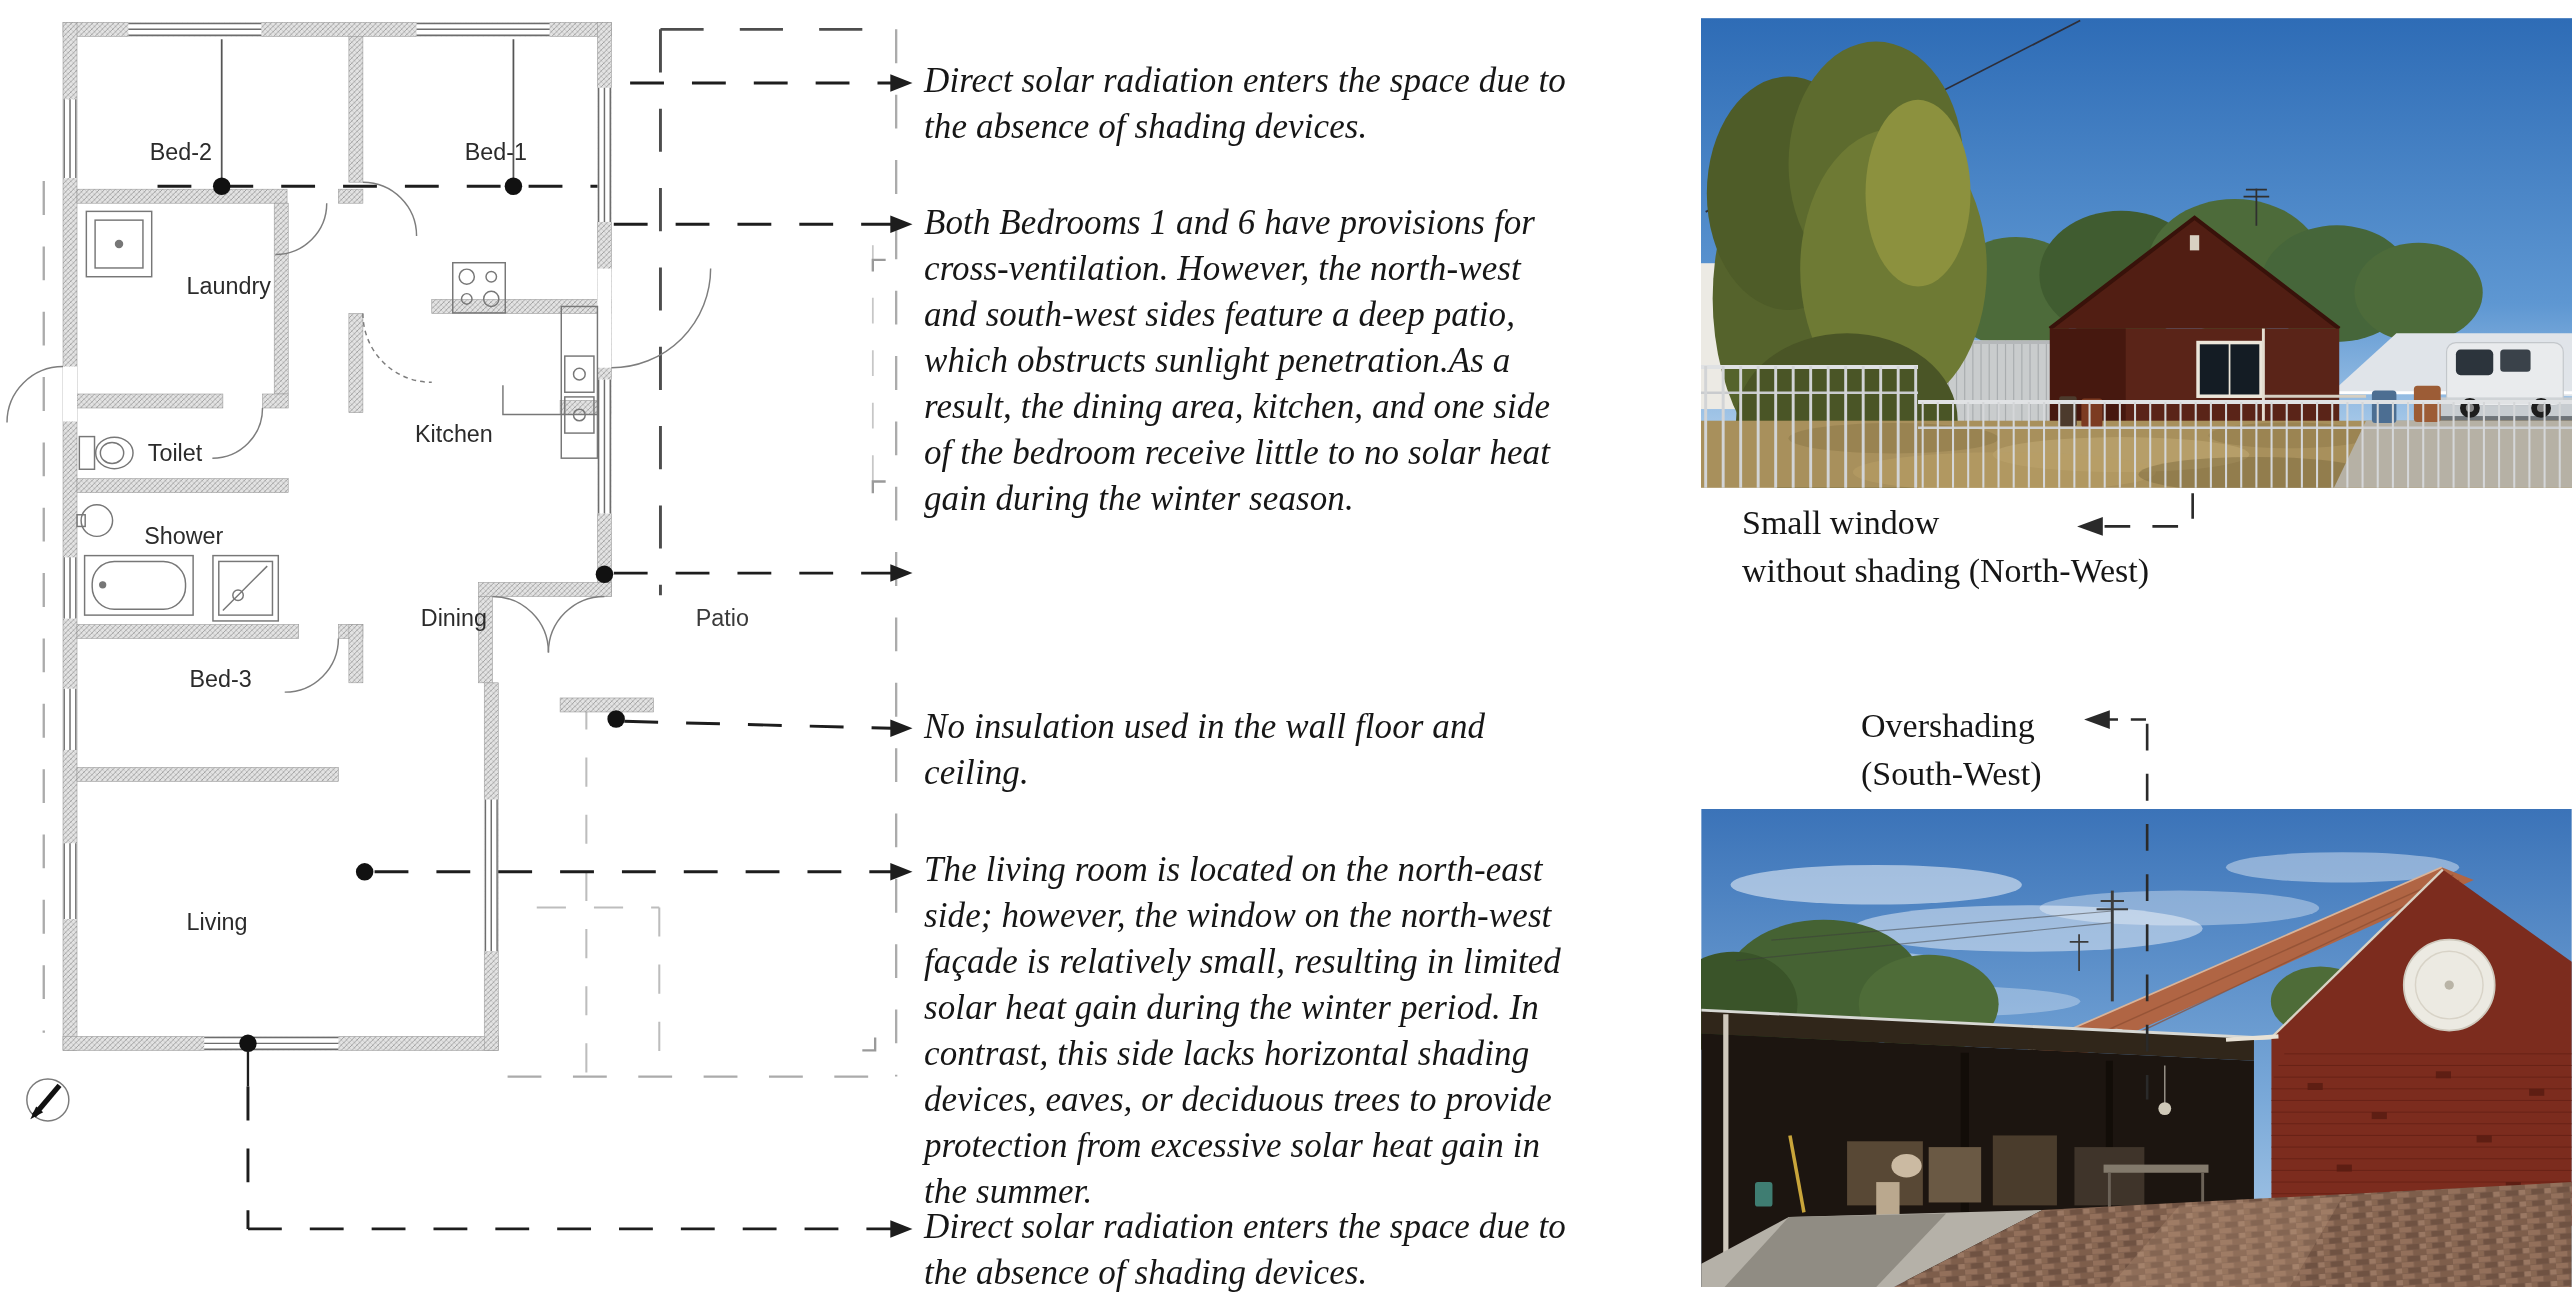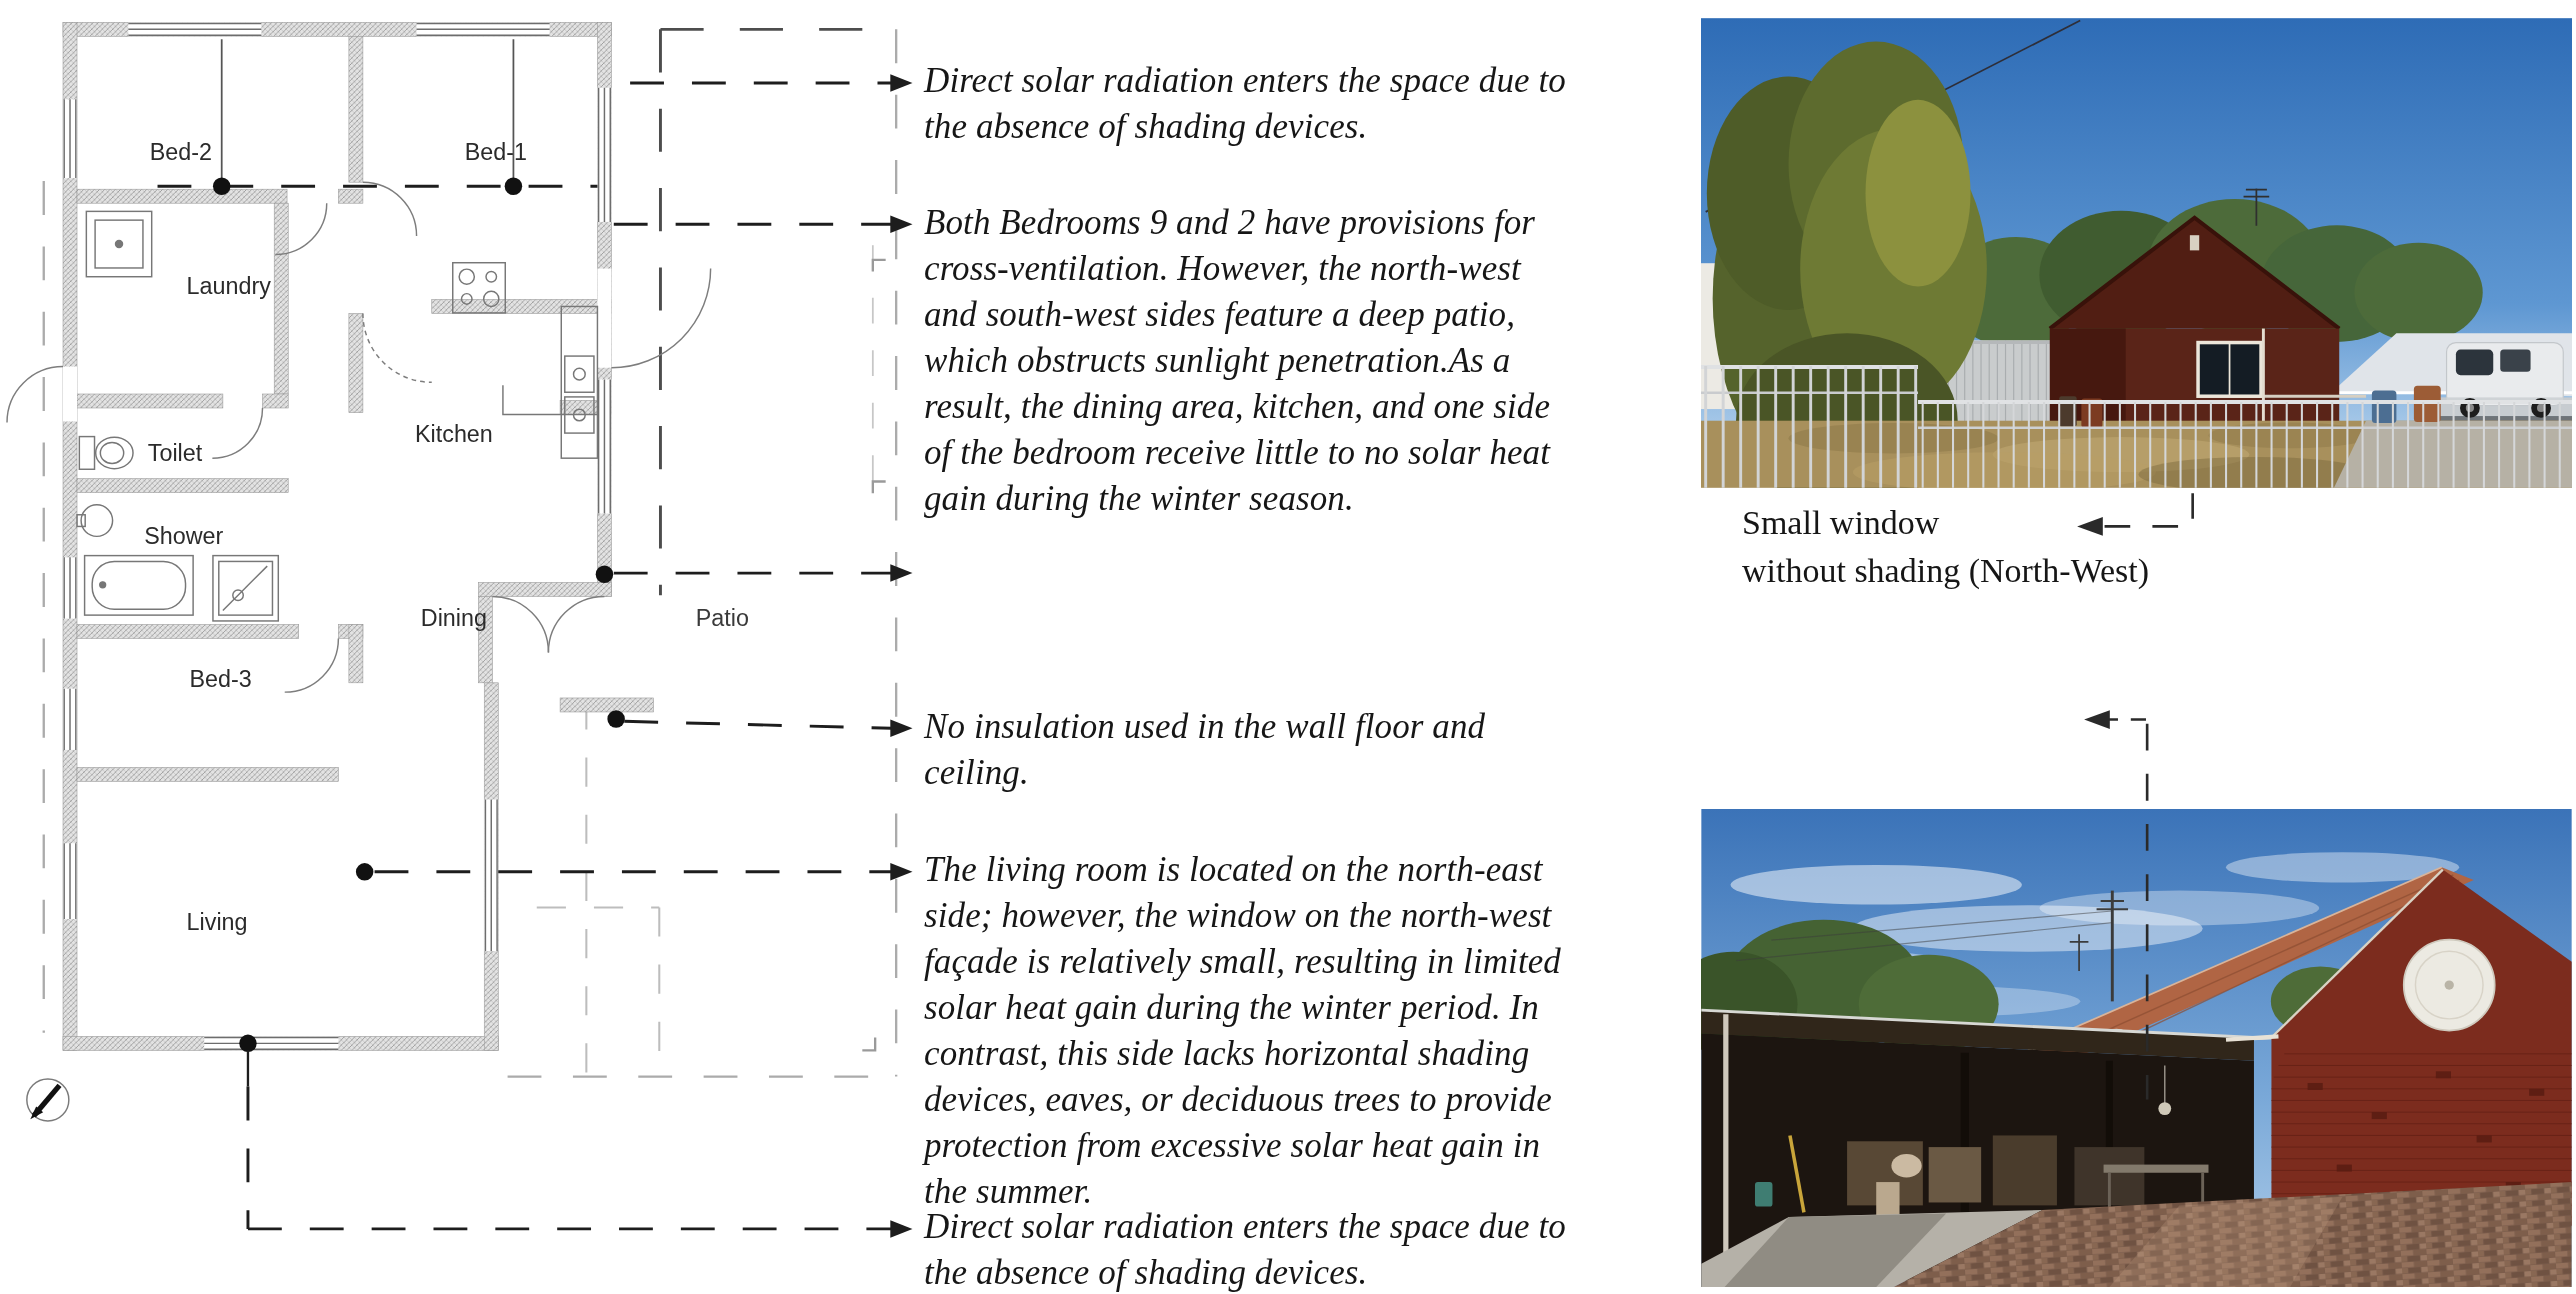--- a/index.html
+++ b/index.html
@@ -216,21 +216,21 @@
 
     <g>
       <circle cx="82" cy="1885" r="36" fill="none" stroke="#7a7a7a" stroke-width="2.5"></circle>
       <path d="M102,1860 L58,1912" stroke="#111" stroke-width="9"></path>
       <polygon points="52,1918 74,1906 62,1896" fill="#111"></polygon>
     </g>
   </svg>
 
   <div class="annotation" style="top:58px">Direct solar radiation enters the space due to
 the absence of shading devices.</div>
-  <div class="annotation" style="top:200px">Both Bedrooms 9 and 2 have provisions for
+  <div class="annotation" style="top:200px">Both Bedrooms 1 and 6 have provisions for
 cross-ventilation. However, the north-west
 and south-west sides feature a deep patio,
 which obstructs sunlight penetration.As a
 result, the dining area, kitchen, and one side
 of the bedroom receive little to no solar heat
 gain during the winter season.</div>
   <div class="annotation" style="top:704px">No insulation used in the wall floor and
 ceiling.</div>
   <div class="annotation" style="top:847px">The living room is located on the north-east
 side; however, the window on the north-west
@@ -329,20 +329,22 @@
       <path d="M372,702 H1493" stroke="#cdd0d3" stroke-width="4"></path>
       <g stroke="#d5d7d9" stroke-width="3.5">
         <path d="M380,658 V805 M406,658 V805 M432,658 V805 M458,658 V805 M484,658 V805 M510,658 V805 M536,658 V805 M562,658 V805 M588,658 V805 M614,658 V805 M640,658 V805 M666,658 V805 M692,658 V805 M718,658 V805 M744,658 V805 M770,658 V805 M796,658 V805 M822,658 V805 M848,658 V805 M874,658 V805 M900,658 V805 M926,658 V805 M952,658 V805 M978,658 V805 M1004,658 V805 M1030,658 V805 M1056,658 V805 M1082,658 V805 M1108,658 V805 M1134,658 V805 M1160,658 V805 M1186,658 V805 M1212,658 V805 M1238,658 V805 M1264,658 V805 M1290,658 V805 M1316,658 V805 M1342,658 V805 M1368,658 V805 M1394,658 V805 M1420,658 V805 M1446,658 V805 M1472,658 V805"></path>
       </g>
     </g>
   </svg>
 
   <div class="caption" style="left:1742px;top:499px">Small window
 without shading (North-West)</div>
 
+  <div class="caption" style="left:1861px;top:702px">Overshading
+(South-West)</div>
 
   <svg style="left:1701px;top:809px" width="871" height="478" viewBox="0 0 1493 820">
     <defs>
       <linearGradient id="sky2" x1="0" y1="0" x2="0" y2="1">
         <stop offset="0" stop-color="#3b73b8"></stop>
           <stop offset="0.6" stop-color="#79a8d8"></stop>
           <stop offset="1" stop-color="#b2cfe9"></stop>
       </linearGradient>
       <pattern id="pav" patternUnits="userSpaceOnUse" width="44" height="20" patternTransform="rotate(-4)">
         <rect width="44" height="20" fill="#7a5c4b"></rect>

